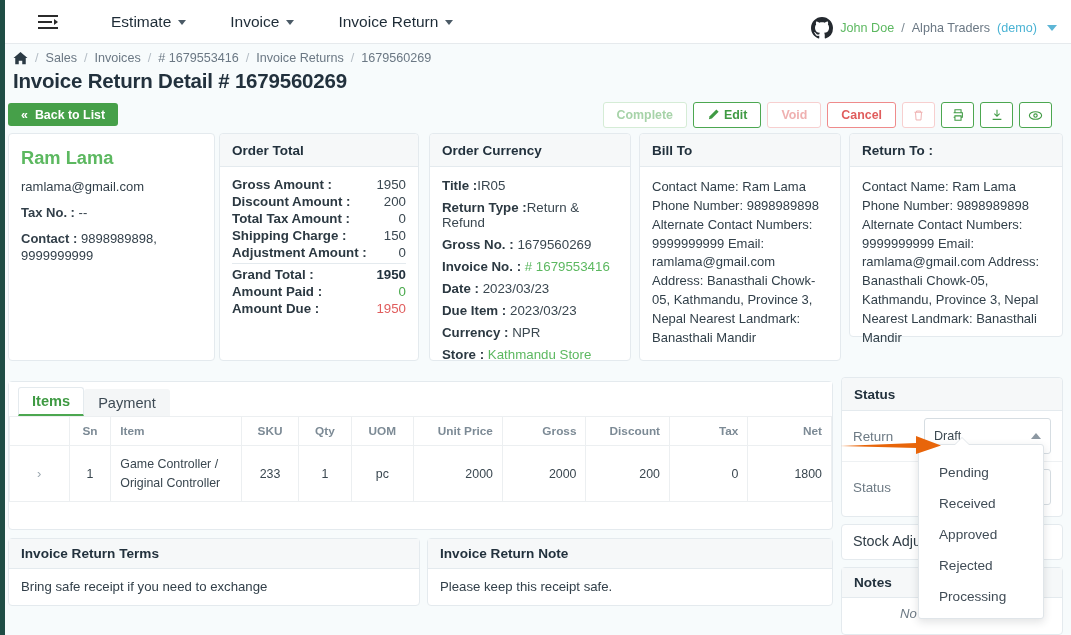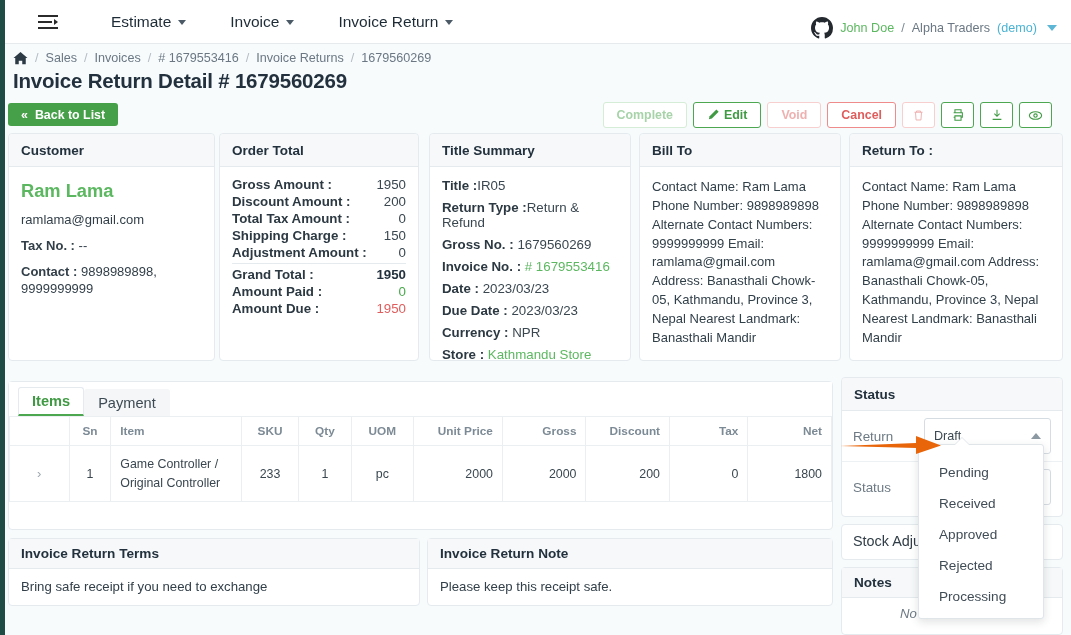--- a/index.html
+++ b/index.html
@@ -125,21 +125,21 @@
   .ot-row .val.red { color: #e05d5d; }
 
   
   #order-summary-card { left: 429px; top: 133px; width: 202px; height: 228px; }
   .sum-line { font-size: 13.3px; margin-bottom: 7px; color: #3a4750; }
   .sum-line b { font-weight: bold; color: #2c3942; }
   .sum-line .link { color: #5cb860; }
 
   
   #bill-to-card { left: 639px; top: 133px; width: 202px; height: 228px; }
-  #return-to-card { left: 849px; top: 133px; width: 214px; height: 228px; }
+  #return-to-card { left: 849px; top: 133px; width: 214px; height: 204px; }
   .addr { font-size: 13px; line-height: 1.45; color: #32404a; }
 
   
   #items-panel { left: 8px; top: 381px; width: 825px; height: 149px;
     background: #fff; border: 1px solid #e4eaee; border-radius: 4px; position: absolute; }
   .tabs { display: flex; height: 34px; align-items: flex-end; padding-left: 9px; background: #fff; }
   .tab {
     font-size: 14.6px; padding: 5px 13px 5px 13px; cursor: pointer;
     color: #3d4a54; border: 1px solid transparent; border-bottom: none;
     border-radius: 3px 3px 0 0; background: #f4f6f7;
@@ -313,21 +313,20 @@
   </div>
   <div class="abtn green-outline icon-only">
     <svg width="15" height="15" viewBox="0 0 16 16">
       <ellipse cx="8" cy="8" rx="6.5" ry="4" fill="none" stroke="#3f9a43" stroke-width="1.2"></ellipse>
       <circle cx="8" cy="8" r="1.8" fill="none" stroke="#3f9a43" stroke-width="1.2"></circle>
     </svg>
   </div>
 </div>
 
 <div class="card" id="customer-card">
-  <div class="card-head">Customer</div>
   <div class="card-body">
     <div class="cust-name">Ram Lama</div>
     <div class="cust-line">ramlama@gmail.com</div>
     <div class="cust-line">
       <b>Tax No. :</b>
       <span>--</span>
     </div>
     <div class="cust-line">
       <b>Contact :</b>
       <span>9898989898, 9999999999</span>
@@ -367,42 +366,42 @@
       <span class="val green">0</span>
     </div>
     <div class="ot-row">
       <span class="lbl">Amount Due :</span>
       <span class="val red">1950</span>
     </div>
   </div>
 </div>
 
 <div class="card" id="order-summary-card">
-  <div class="card-head">Title Summary</div>
+  <div class="card-head">Order Currency</div>
   <div class="card-body">
     <div class="sum-line">
       <b>Title :</b><span>IR05</span>
     </div>
     <div class="sum-line">
       <b>Return Type :</b><span>Return &amp; Refund</span>
     </div>
     <div class="sum-line">
       <b>Gross No. :</b>
       <span>1679560269</span>
     </div>
     <div class="sum-line">
       <b>Invoice No. :</b>
       <span class="link"># 1679553416</span>
     </div>
     <div class="sum-line">
       <b>Date :</b>
       <span>2023/03/23</span>
     </div>
     <div class="sum-line">
-      <b>Due Date :</b>
+      <b>Due Item :</b>
       <span>2023/03/23</span>
     </div>
     <div class="sum-line">
       <b>Currency :</b>
       <span>NPR</span>
     </div>
     <div class="sum-line">
       <b>Store :</b>
       <span class="link">Kathmandu Store</span>
     </div>

